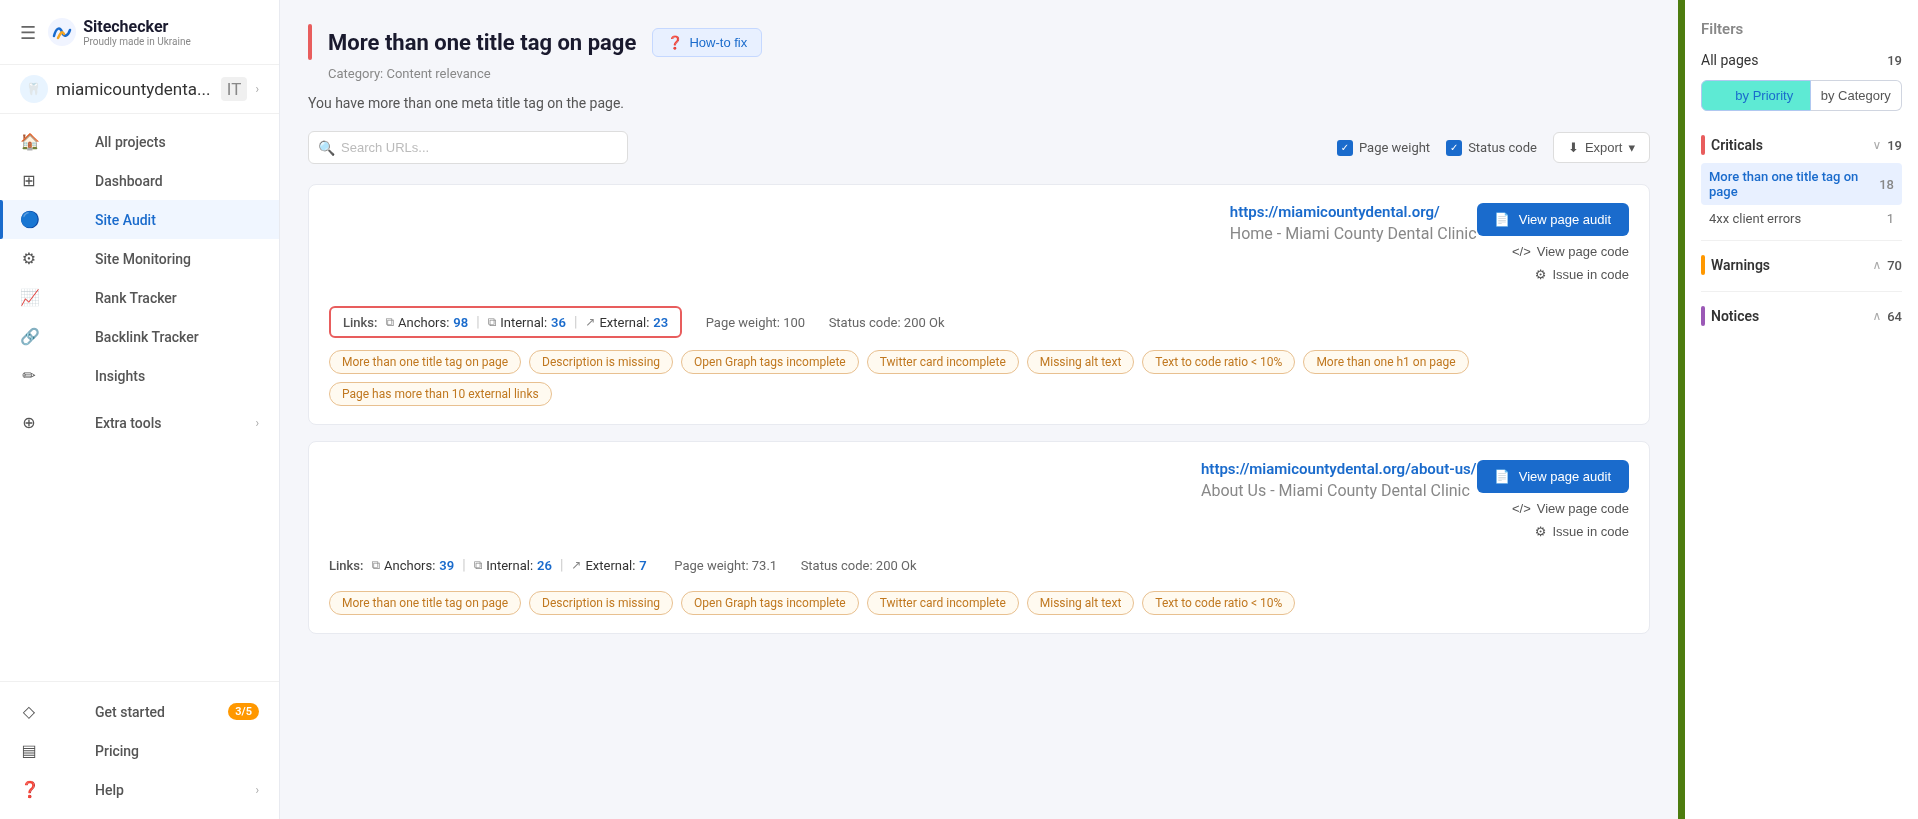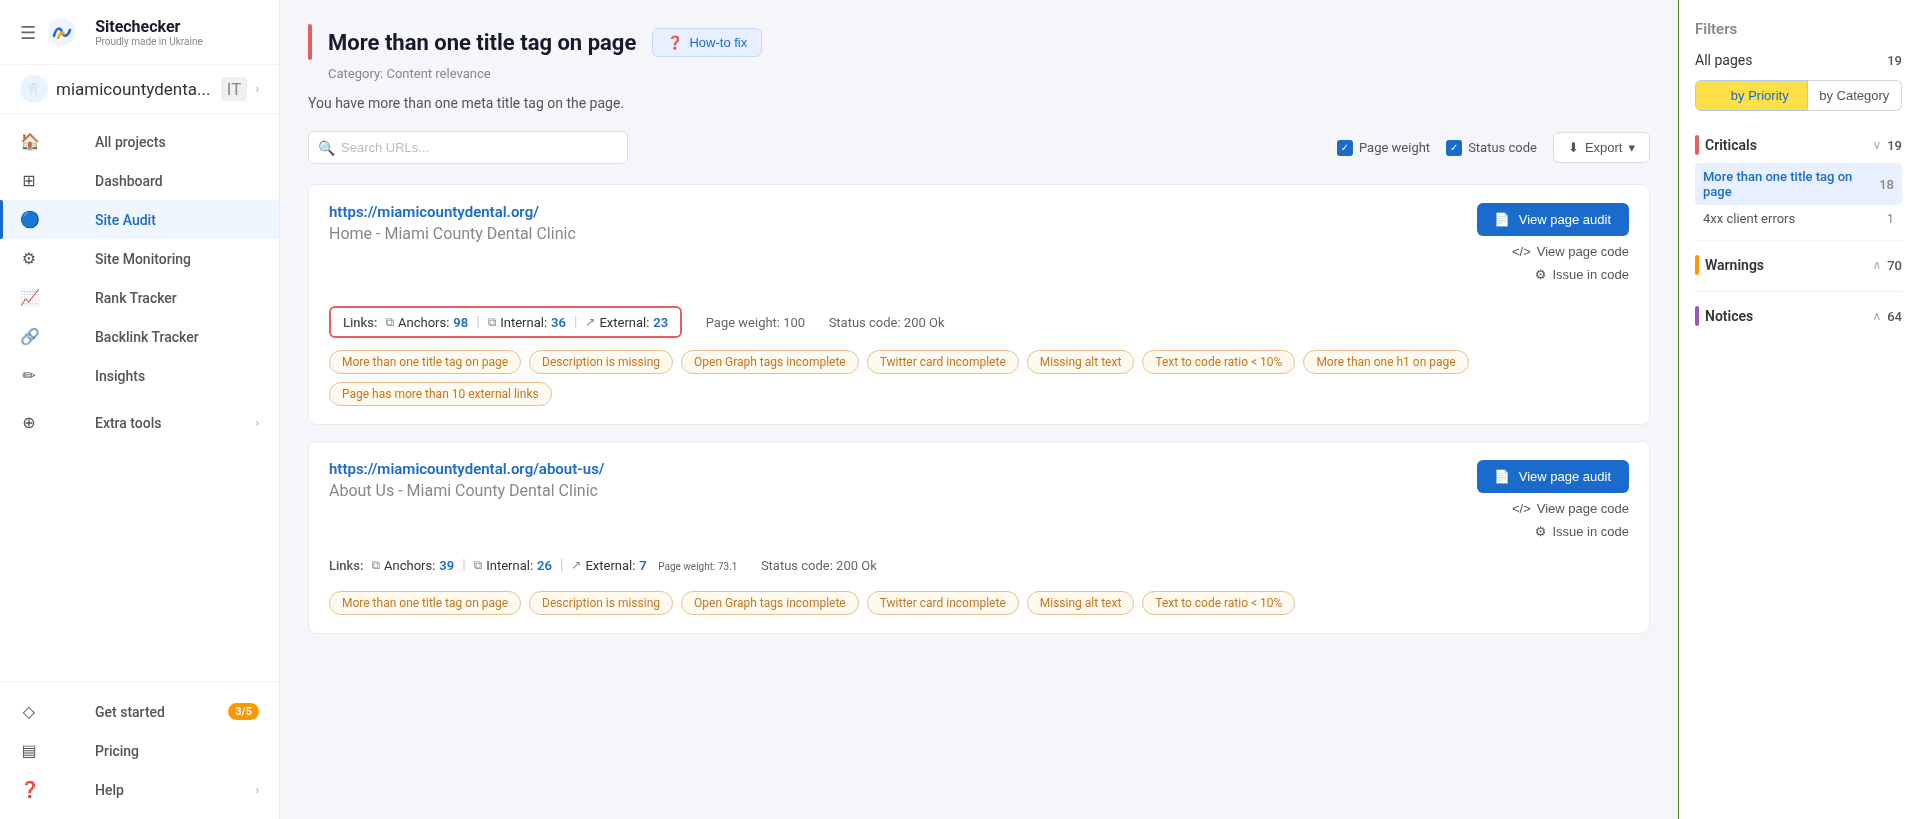--- a/index.html
+++ b/index.html
@@ -2,21 +2,21 @@
 <html><head>
   <meta charset="utf-8">
   <style>
     * { box-sizing: border-box; margin: 0; padding: 0; }
     body { font-family: -apple-system, BlinkMacSystemFont, 'Segoe UI', Roboto, sans-serif; background: #f5f6fa; display: flex; height: 100vh; overflow: hidden; font-size: 14px; color: #333; }
 
     
     .sidebar { width: 280px; background: #fff; border-right: 1px solid #e8eaf0; display: flex; flex-direction: column; height: 100vh; overflow-y: auto; flex-shrink: 0; }
     .sidebar-header { padding: 16px 20px; display: flex; align-items: center; gap: 10px; border-bottom: 1px solid #f0f0f0; }
     .hamburger-icon { cursor: pointer; color: #666; font-size: 18px; }
-    .logo-area { display: flex; align-items: center; gap: 17px; }
+    .logo-area { display: flex; align-items: center; gap: 5px; }
     .logo-icon { width: 32px; height: 32px; }
     .logo-text { display: flex; flex-direction: column; }
     .logo-name { font-weight: 700; font-size: 16px; color: #1a1a2e; }
     .logo-tagline { font-size: 10px; color: #888; }
 
     .project-row { padding: 10px 20px; display: flex; align-items: center; gap: 8px; border-bottom: 1px solid #f0f0f0; cursor: pointer; }
     .project-icon { width: 28px; height: 28px; background: #e8f4ff; border-radius: 50%; display: flex; align-items: center; justify-content: center; font-size: 12px; color: #1a6bcc; }
     .project-name { font-size: 17px; color: #333; flex: 1; overflow: hidden; text-overflow: ellipsis; white-space: nowrap; }
     .project-badge { font-size: 17px; color: #888; background: #f0f0f0; padding: 2px 6px; border-radius: 4px; }
     .project-chevron { color: #aaa; font-size: 12px; }
@@ -54,49 +54,49 @@
     .search-input { width: 100%; padding: 8px 12px 8px 32px; border: 1px solid #ddd; border-radius: 6px; font-size: 13px; color: #555; outline: none; background: #fff; }
     .search-input::placeholder { color: #bbb; }
     .controls-right { display: flex; align-items: center; gap: 16px; margin-left: auto; }
     .checkbox-group { display: flex; align-items: center; gap: 6px; font-size: 13px; color: #555; }
     .checkbox-checked { width: 16px; height: 16px; background: #1a6bcc; border-radius: 3px; display: flex; align-items: center; justify-content: center; color: #fff; font-size: 10px; }
     .export-btn { display: flex; align-items: center; gap: 6px; border: 1px solid #ddd; background: #fff; border-radius: 6px; padding: 7px 14px; font-size: 13px; cursor: pointer; color: #555; }
 
     
     .page-card { background: #fff; border-radius: 8px; border: 1px solid #e8eaf0; margin-bottom: 16px; overflow: hidden; }
     .page-card-inner { padding: 18px 20px; }
-    .page-card-header { display: flex; align-items: flex-start; justify-content: space-between; }
+    .page-card-header { display: flex; align-items: flex-start; justify-content: flex-end; }
     .page-url { font-size: 15px; font-weight: 600; color: #1a6bcc; text-decoration: none; }
     .page-subtitle { font-size: 16px; color: #888; margin-top: 3px; }
     .page-actions { display: flex; flex-direction: column; align-items: flex-end; gap: 8px; }
     .view-audit-btn { display: flex; align-items: center; gap: 8px; background: #1a6bcc; color: #fff; border: none; border-radius: 6px; padding: 9px 18px; font-size: 13px; cursor: pointer; font-weight: 500; white-space: nowrap; }
     .view-code-btn { display: flex; align-items: center; gap: 6px; color: #555; font-size: 13px; cursor: pointer; background: none; border: none; }
     .issue-code-btn { display: flex; align-items: center; gap: 6px; color: #555; font-size: 13px; cursor: pointer; background: none; border: none; }
 
     .links-row { display: flex; align-items: center; gap: 8px; margin-top: 12px; padding: 8px 12px; border: 2px solid #e85d5d; border-radius: 6px; display: inline-flex; }
     .links-label { font-size: 13px; color: #555; font-weight: 500; }
     .link-stat { display: flex; align-items: center; gap: 4px; font-size: 13px; }
     .link-stat-icon { font-size: 12px; color: #888; }
     .link-blue { color: #1a6bcc; font-weight: 600; }
     .link-separator { color: #ccc; }
 
     .tags-row { display: flex; flex-wrap: wrap; gap: 8px; margin-top: 12px; }
     .tag { padding: 4px 12px; border-radius: 20px; border: 1px solid #e8c090; background: #fffaf0; font-size: 12px; color: #c07820; white-space: nowrap; }
 
     
-    .right-panel { width: 240px; background: #fff; border-left: 1px solid #4d7c0f; padding: 20px 16px; flex-shrink: 0; overflow-y: auto; }
+    .right-panel { width: 240px; background: #fff; border-left: 7px solid #4d7c0f; padding: 20px 16px; flex-shrink: 0; overflow-y: auto; }
     .filters-title { font-size: 15px; font-weight: 600; color: #888; margin-bottom: 14px; }
     .all-pages-row { display: flex; justify-content: space-between; align-items: flex-end; margin-bottom: 12px; font-size: 14px; color: #333; }
     .count-badge { font-size: 13px; color: #555; font-weight: 500; }
 
     .filter-toggle-row { display: flex; gap: 0; margin-bottom: 16px; }
     .filter-toggle-btn { flex: 1; padding: 7px 0; text-align: center; font-size: 13px; cursor: pointer; border: 1px solid #d0d5e0; background: #fff; color: #555; }
     .filter-toggle-btn:first-child { border-radius: 6px 0 0 6px; }
     .filter-toggle-btn:last-child { border-radius: 0 6px 6px 0; border-left: none; }
-    .filter-toggle-btn.active { background: #fde047; color: #1a6bcc; border-color: #b0c8f0; padding-left: 17px; }
+    .filter-toggle-btn.active { background: #5eead4; color: #1a6bcc; border-color: #b0c8f0; padding-left: 17px; }
 
     .filter-section { margin-bottom: 8px; }
     .filter-section-header { display: flex; justify-content: space-between; align-items: center; padding: 8px 0; cursor: pointer; }
     .filter-section-label { font-size: 14px; font-weight: 600; display: flex; align-items: center; gap: 6px; }
     .criticals-dot { width: 4px; height: 20px; background: #e85d5d; border-radius: 2px; display: inline-block; }
     .warnings-dot { width: 4px; height: 20px; background: #ff9800; border-radius: 2px; display: inline-block; }
     .notices-dot { width: 4px; height: 20px; background: #9b59b6; border-radius: 2px; display: inline-block; }
     .filter-count { font-size: 13px; color: #555; font-weight: 500; }
     .filter-chevron { font-size: 12px; color: #aaa; }
 
@@ -321,21 +321,21 @@
                 <span>Internal:</span>
                 <span class="link-blue">26</span>
               </span>
               <span class="link-separator">|</span>
               <span class="link-stat">
                 <span class="link-stat-icon">↗</span>
                 <span>External:</span>
                 <span class="link-blue">7</span>
               </span>
             </span>
-            <span style="margin-left:8px; font-size:10px; color:#666;">Page weight: 73.1</span>
+            <span style="margin-left:24px; font-size:13px; color:#666;">Page weight: 73.1</span>
             <span style="margin-left:20px; font-size:13px; color:#666;">Status code: 200 Ok</span>
           </div>
 
           <div class="tags-row" id="tags-row-1">
               <span class="tag">More than one title tag on page</span>
               <span class="tag">Description is missing</span>
               <span class="tag">Open Graph tags incomplete</span>
               <span class="tag">Twitter card incomplete</span>
               <span class="tag">Missing alt text</span>
               <span class="tag">Text to code ratio &lt; 10%</span>

